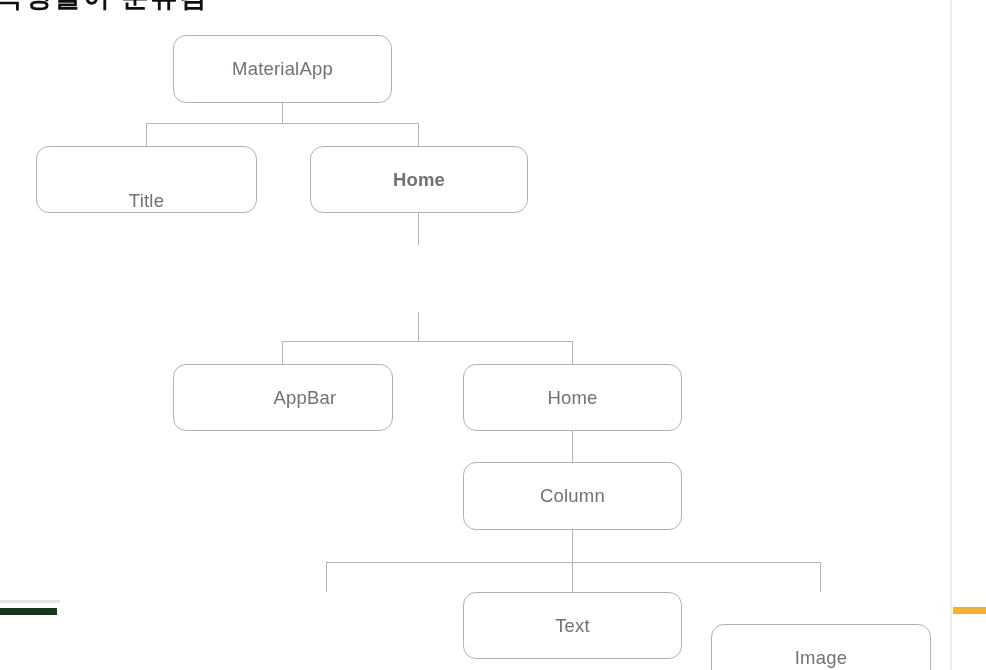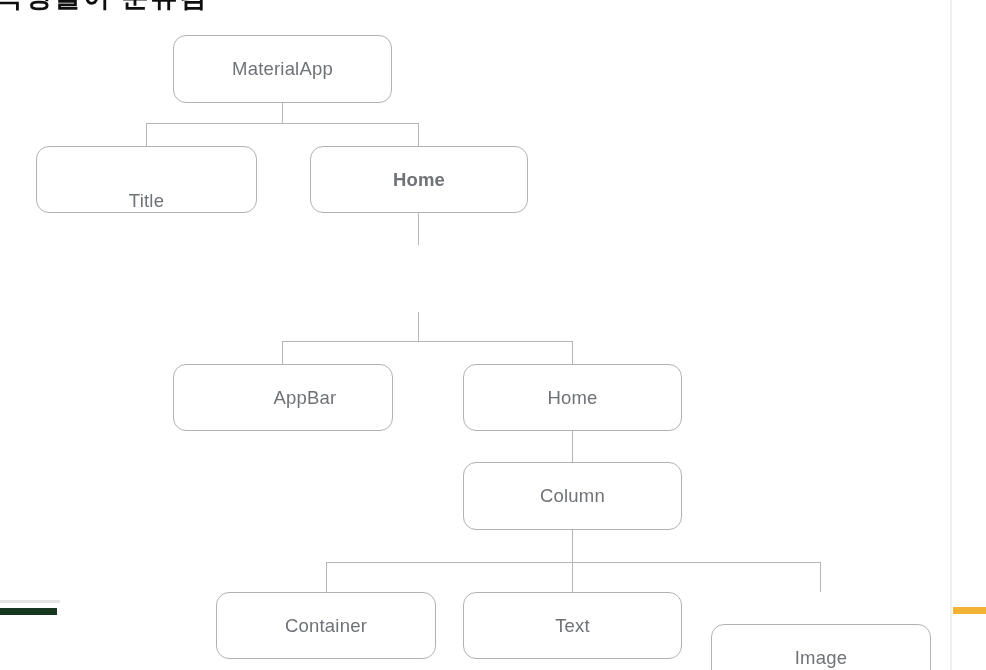--- a/index.html
+++ b/index.html
@@ -126,23 +126,20 @@
   </div>
 
   <div class="node" style="left:463px; top:364px; width:219px; height:67px;">
     <span>Home</span>
   </div>
 
   <div class="node" style="left:463px; top:462px; width:219px; height:68px;justify-content:center;">
     <span>Column</span>
   </div>
 
-  <div class="node" style="left:216px; top:592px; width:220px; height:67px;">
-    <span>Container</span>
-  </div>
 
   <div class="node" style="left:463px; top:592px; width:219px; height:67px;">
     <span>Text</span>
   </div>
 
   <div class="node" style="left:711px; top:624px; width:220px; height:67px;">
     <span>Image</span>
   </div>
 
   <div class="bar greyline" style="left:0px;   top:600px; width:60px; height:3px;"></div>

